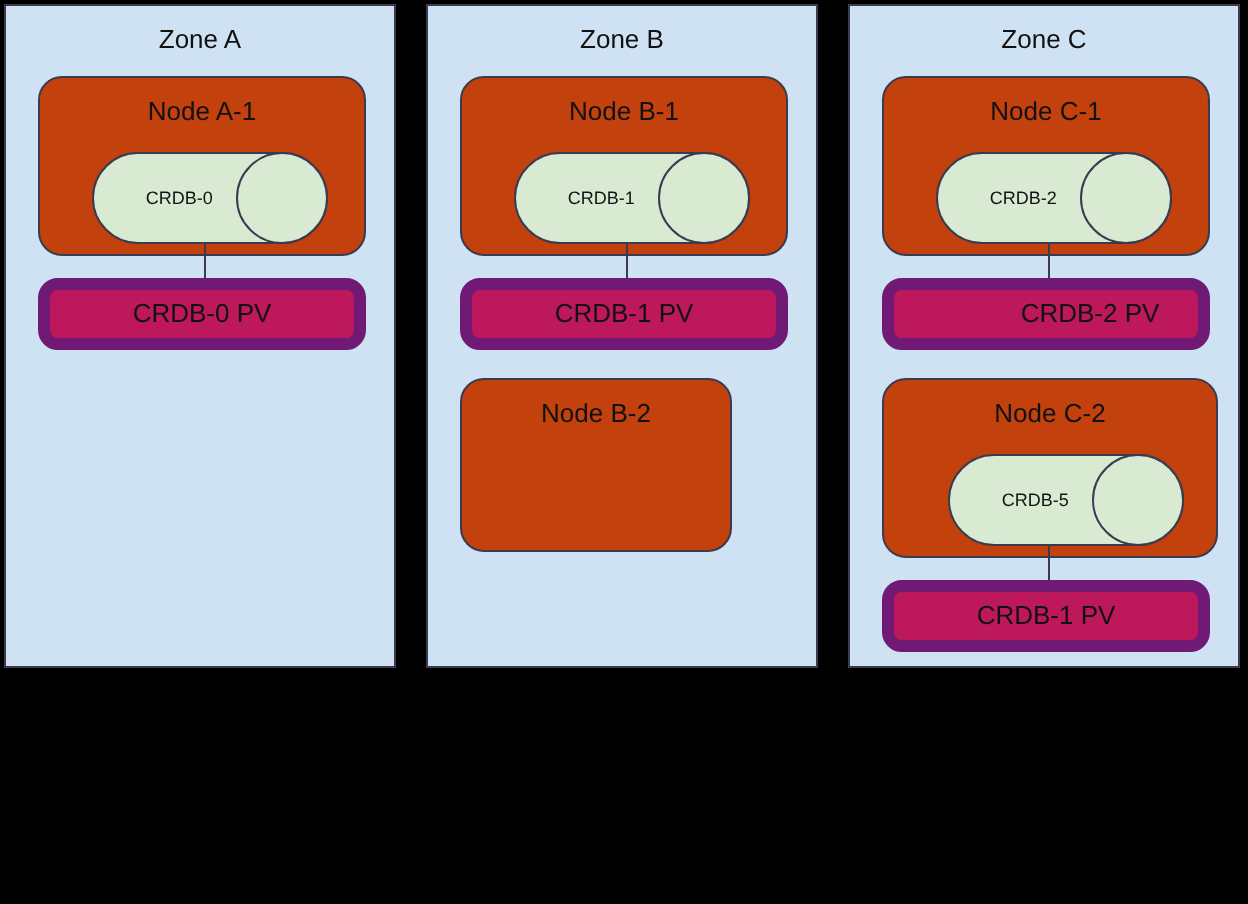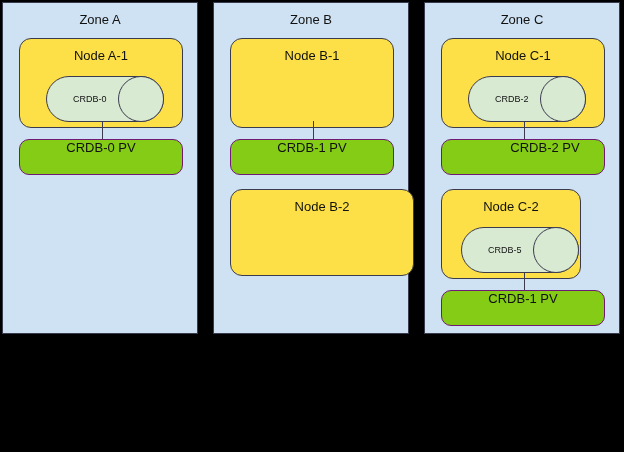--- a/index.html
+++ b/index.html
@@ -38,21 +38,21 @@
     text-align: center;
     font-size: 13px;
     color: #111111;
     line-height: 16px;
     white-space: nowrap;
   }
 
   
   .node {
     position: absolute;
-    background: #fde047;
+    background: #c2410c;
     border: 1px solid #3b3b4f;
     border-radius: 12px;
     box-sizing: border-box;
   }
   .node-title {
     position: absolute;
     left: 0;
     right: 0;
     top: 9px;
     text-align: center;
@@ -81,26 +81,26 @@
     justify-content: center;
     font-size: 9px;
     color: #111111;
     white-space: nowrap;
     pointer-events: none;
   }
 
   
   .pv {
     position: absolute;
-    background: #84cc16;
-    border: 1px solid #701a75;
+    background: #be185d;
+    border: 6px solid #701a75;
     border-radius: 10px;
     box-sizing: border-box;
     display: flex;
-    align-items: flex-start;
+    align-items: center;
     justify-content: center;
   }
   .pv-label {
     font-size: 13px;
     color: #111111;
     line-height: 16px;
     white-space: nowrap;
   }
 
   
@@ -136,29 +136,36 @@
       <span class="pv-label">CRDB-0 PV</span>
     </div>
   </div>
 
   <div class="zone" style="left:213px; top:2px; width:196px; height:332px;padding-left:44px;">
     <div class="zone-title">Zone B</div>
 
     <div class="node" style="left:16px; top:35px; width:164px; height:90px;">
       <div class="node-title">Node B-1</div>
 
+      <div class="cylinder" style="left:26px; top:37px; width:118px; height:46px;">
+        <svg class="cyl-svg" width="118" height="46" viewBox="0 0 118 46">
+          <path d="M 23,0.5 L 95,0.5 A 22.5,22.5 0 0 1 95,45.5 L 23,45.5 A 22.5,22.5 0 0 1 23,0.5 Z" fill="#d9ead3" stroke="#3b3b4f" stroke-width="1"></path>
+          <ellipse cx="95" cy="23" rx="22.5" ry="22.5" fill="#d9ead3" stroke="#3b3b4f" stroke-width="1"></ellipse>
+        </svg>
+        <div class="cyl-label">CRDB-1</div>
+      </div>
     </div>
 
     <div class="connector" style="left:99px; top:118px; height:19px;"></div>
 
     <div class="pv" style="left:16px; top:136px; width:164px; height:36px;">
       <span class="pv-label">CRDB-1 PV</span>
     </div>
 
-    <div class="node" style="left:16px; top:186px; width:184px; height:87px;">
+    <div class="node" style="left:16px; top:186px; width:136px; height:87px;">
       <div class="node-title">Node B-2</div>
     </div>
   </div>
 
   <div class="zone" style="left:424px; top:2px; width:196px; height:332px;">
     <div class="zone-title">Zone C</div>
 
     <div class="node" style="left:16px; top:35px; width:164px; height:90px;padding-left:28px;">
       <div class="node-title">Node C-1</div>
 
@@ -170,24 +177,24 @@
         <div class="cyl-label">CRDB-2</div>
       </div>
     </div>
 
     <div class="connector" style="left:99px; top:118px; height:19px;"></div>
 
     <div class="pv" style="left:16px; top:136px; width:164px; height:36px;padding-left:44px;">
       <span class="pv-label">CRDB-2 PV</span>
     </div>
 
-    <div class="node" style="left:16px; top:186px; width:140px; height:90px;">
+    <div class="node" style="left:16px; top:186px; width:168px; height:90px;">
       <div class="node-title">Node C-2</div>
 
-      <div class="cylinder" style="left:19px; top:37px; width:118px; height:46px;text-align:center;">
+      <div class="cylinder" style="left:32px; top:37px; width:118px; height:46px;text-align:center;">
         <svg class="cyl-svg" width="118" height="46" viewBox="0 0 118 46">
           <path d="M 23,0.5 L 95,0.5 A 22.5,22.5 0 0 1 95,45.5 L 23,45.5 A 22.5,22.5 0 0 1 23,0.5 Z" fill="#d9ead3" stroke="#3b3b4f" stroke-width="1"></path>
           <ellipse cx="95" cy="23" rx="22.5" ry="22.5" fill="#d9ead3" stroke="#3b3b4f" stroke-width="1"></ellipse>
         </svg>
         <div class="cyl-label">CRDB-5</div>
       </div>
     </div>
 
     <div class="connector" style="left:99px; top:269px; height:19px;"></div>
 

